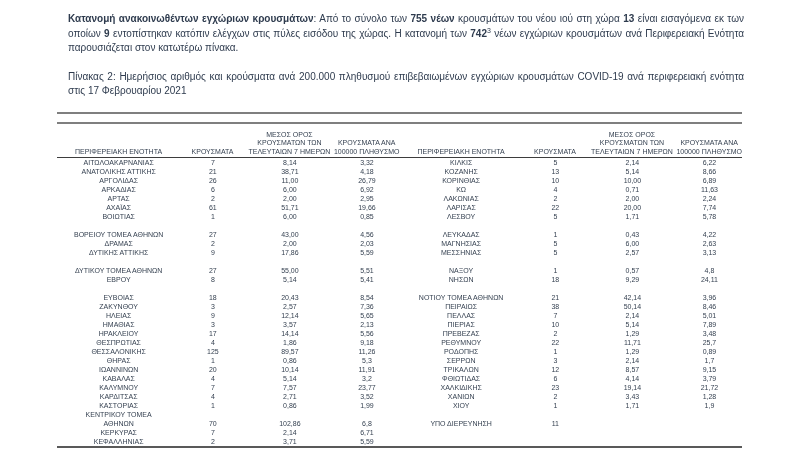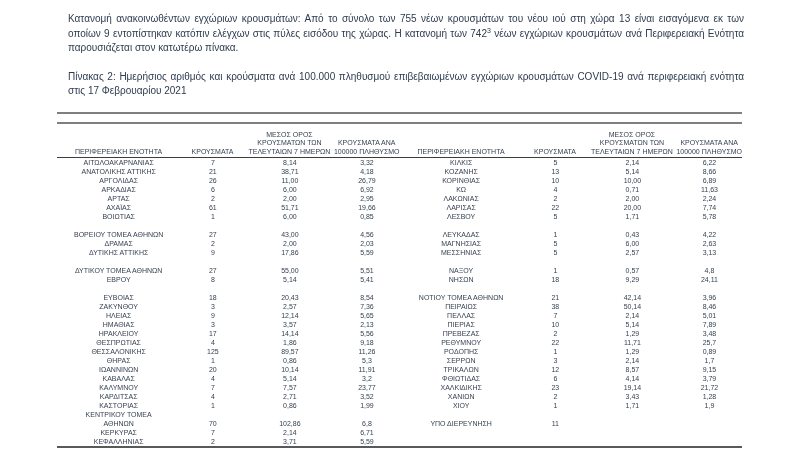--- a/index.html
+++ b/index.html
@@ -7,21 +7,21 @@
     width:794px;height:456px;overflow:hidden;
     font-family:"Liberation Sans", sans-serif;
     color:#2e3b4e;
   }
   .page{position:relative;width:794px;height:456px;background:#fff;}
   .intro{
     margin:12px 50px 0 68px;
     font-size:10px;line-height:14.6px;
     text-align:justify;color:#2e3b4e;
   }
-  .intro b{font-weight:normal;}
+  .intro b{font-weight:bold;}
   .intro sup{font-size:7px;line-height:0;}
   .caption{
     margin:14px 50px 0 68px;
     font-size:10px;line-height:14.6px;
     text-align:justify;color:#2e3b4e;
   }
   .tablewrap{margin:13px 52px 0 57px;}
   .topline1{height:2px;background:#7f7f7f;}
   .topline2{height:2px;background:#7f7f7f;margin-top:8px;}
   .tgrid{
@@ -49,21 +49,21 @@
   .gaprow{height:9px;}
   .bottomline{height:2px;background:#595959;}
 </style>
 </head>
 <body>
 
 <div class="page">
 
   <p class="intro" id="intro-paragraph"><b>Κατανομή ανακοινωθέντων εγχώριων κρουσμάτων</b><span>: Από το σύνολο των </span><b>755 νέων</b><span> κρουσμάτων του νέου ιού στη χώρα </span><b>13</b><span> είναι εισαγόμενα εκ των οποίων </span><b>9</b><span> εντοπίστηκαν κατόπιν ελέγχων στις πύλες εισόδου της χώρας.  Η κατανομή των </span><b>742</b><sup>3</sup><span> νέων εγχώριων κρουσμάτων ανά Περιφερειακή Ενότητα παρουσιάζεται στον κατωτέρω πίνακα.</span></p>
 
-  <p class="caption">Πίνακας 2: Ημερήσιος αριθμός και κρούσματα ανά 100.000 πληθυσμού επιβεβαιωμένων εγχώριων κρουσμάτων COVID-19 ανά περιφερειακή ενότητα στις 17 Φεβρουαρίου 2021</p>
+  <p class="caption">Πίνακας 2: Ημερήσιος αριθμός και κρούσματα ανά 200.000 πληθυσμού επιβεβαιωμένων εγχώριων κρουσμάτων COVID-19 ανά περιφερειακή ενότητα στις 17 Φεβρουαρίου 2021</p>
 
   <div class="tablewrap">
     <div class="topline1"></div>
     <div class="topline2"></div>
 
     <div class="tgrid thead">
       <div class="th">ΠΕΡΙΦΕΡΕΙΑΚΗ ΕΝΟΤΗΤΑ</div>
       <div class="th">ΚΡΟΥΣΜΑΤΑ</div>
       <div class="th">
         <div>ΜΕΣΟΣ ΟΡΟΣ</div>

